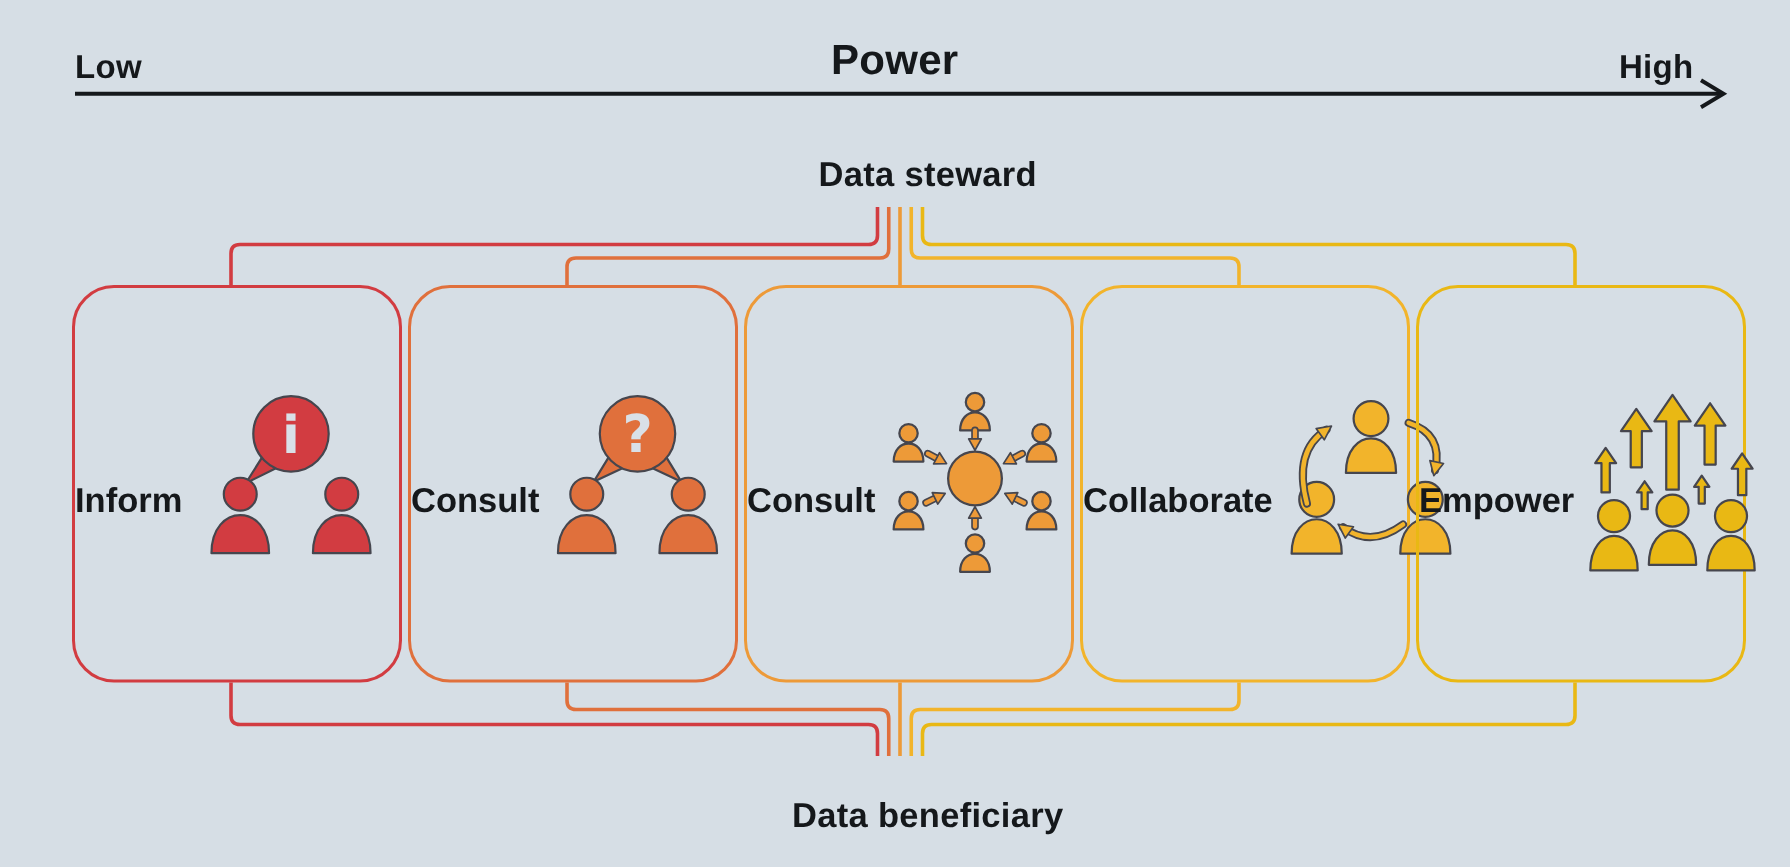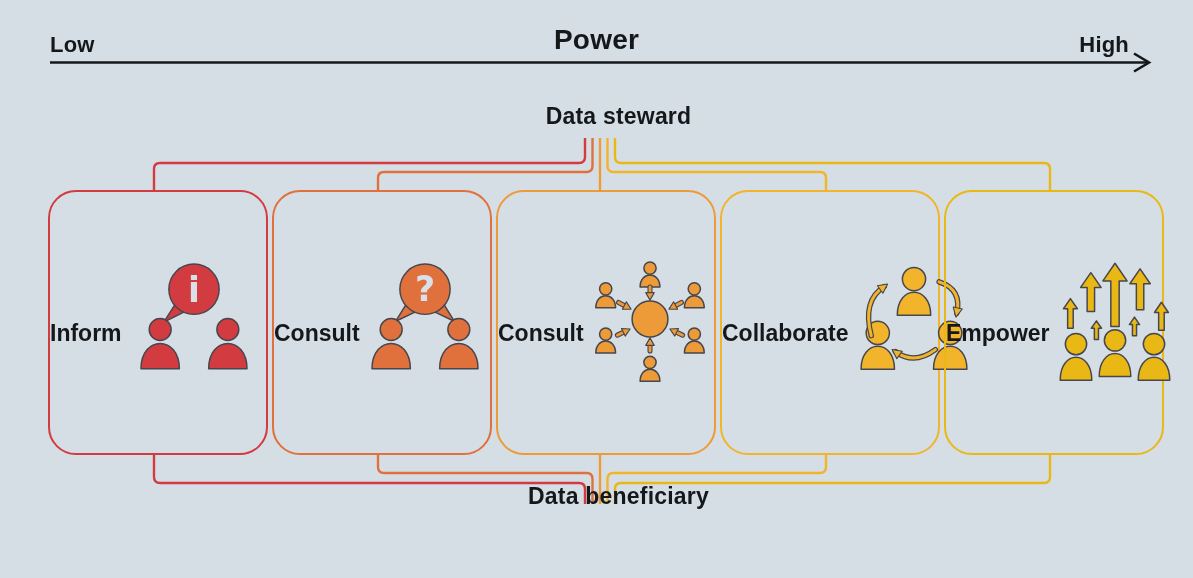--- a/index.html
+++ b/index.html
@@ -12,21 +12,21 @@
   
   .axis-label{position:absolute;top:32px;font-size:22px;font-weight:600;letter-spacing:.2px;}
   .axis-low{left:50px;}
   .axis-high{right:64px;}
   .axis-title{position:absolute;left:0;right:0;top:24px;text-align:center;font-size:28px;font-weight:700;letter-spacing:.2px;}
   .axis-svg{position:absolute;left:0;top:0;width:1193px;height:90px;display:block;}
   .axis-line{stroke:var(--text,#15181b);stroke-width:2.6;fill:none;}
   
   .node-label{position:absolute;left:0;right:0;text-align:center;font-size:23px;font-weight:700;letter-spacing:.2px;padding-left:44px;}
   .node-top{top:103px;}
-  .node-bottom{top:483px;}
+  .node-bottom{top:530px;}
   
   .connectors{position:absolute;left:0;top:0;width:1193px;height:578px;display:block;pointer-events:none;}
   .conn{fill:none;stroke-width:2.4;stroke-linecap:butt;}
   
   .stage-box{
     position:absolute;top:190px;width:220px;height:265px;box-sizing:border-box;
     border:2.4px solid currentColor;border-radius:28px;
     display:flex;align-items:center;
   }
   .s0{left:48px}.s1{left:272px}.s2{left:496px}.s3{left:720px}.s4{left:944px}

